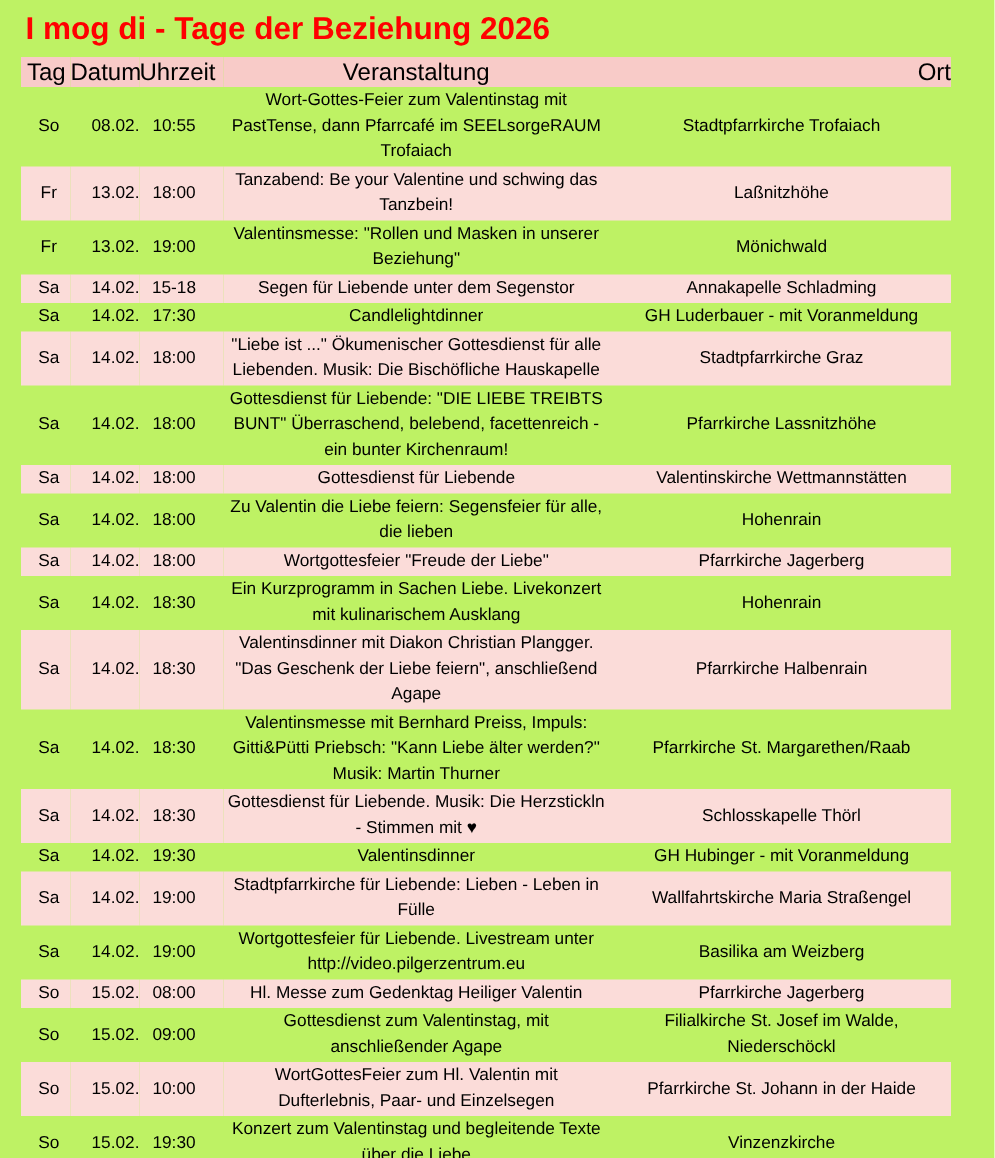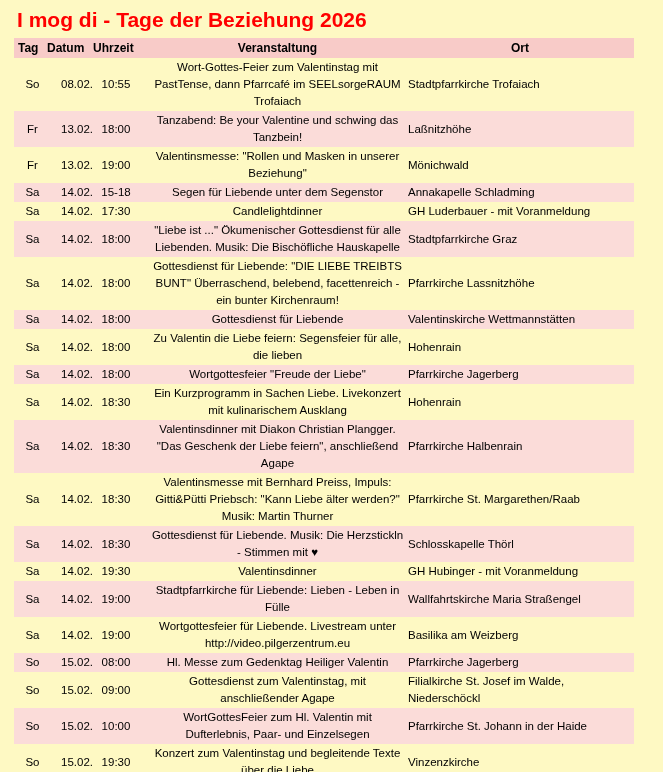--- a/index.html
+++ b/index.html
@@ -6,21 +6,21 @@
     margin: 0;
     padding: 0;
     background: #ffffff;
     color: #000000;
     font-family: "Liberation Sans", sans-serif;
   }
   .page {
     position: relative;
     width: 663px;
     height: 772px;
-    background: #fef9c3;
+    background: #bef264;
     overflow: hidden;
   }
   .title {
     color: #ff0000;
     font-weight: bold;
     font-size: 21px;
     line-height: 26px;
     margin: 0;
     padding: 7px 0 5px 17px;
     letter-spacing: 0px;
@@ -35,41 +35,41 @@
     color: #000000;
   }
   table.events col.c-tag      { width: 33px; }
   table.events col.c-datum    { width: 46px; }
   table.events col.c-uhrzeit  { width: 56px; }
   table.events col.c-veranst  { width: 257px; }
   table.events col.c-ort      { width: 228px; }
 
   thead th {
     background: #f8cbc8;
-    font-weight: bold;
-    font-size: 12px;
+    font-weight: normal;
+    font-size: 16px;
     padding: 2px 0 1px 0;
     text-align: left;
     margin-left: 40px;
   }
   thead th.th-tag     { padding-left: 4px; }
   thead th.th-veranst { text-align: center; }
-  thead th.th-ort     { text-align: center; }
+  thead th.th-ort     { text-align: right; }
 
   tbody td {
     padding: 1px 0;
     vertical-align: middle;
   }
   tbody tr:nth-child(even) { background: #fbdcd9; }
 
   td.td-tag     { text-align: center; padding-left: 4px; }
   td.td-datum   { text-align: right; }
   td.td-uhrzeit { text-align: center; padding-right: 10px; }
   td.td-veranst { text-align: center; padding-left: 2px; padding-right: 2px; }
-  td.td-ort     { text-align: left; padding-left: 2px; }
+  td.td-ort     { text-align: center; padding-left: 2px; }
 </style>
 </head>
 <body>
 
 <div class="page">
 
   <h1 class="title">I mog di - Tage der Beziehung 2026</h1>
 
   <table class="events">
     <colgroup>

